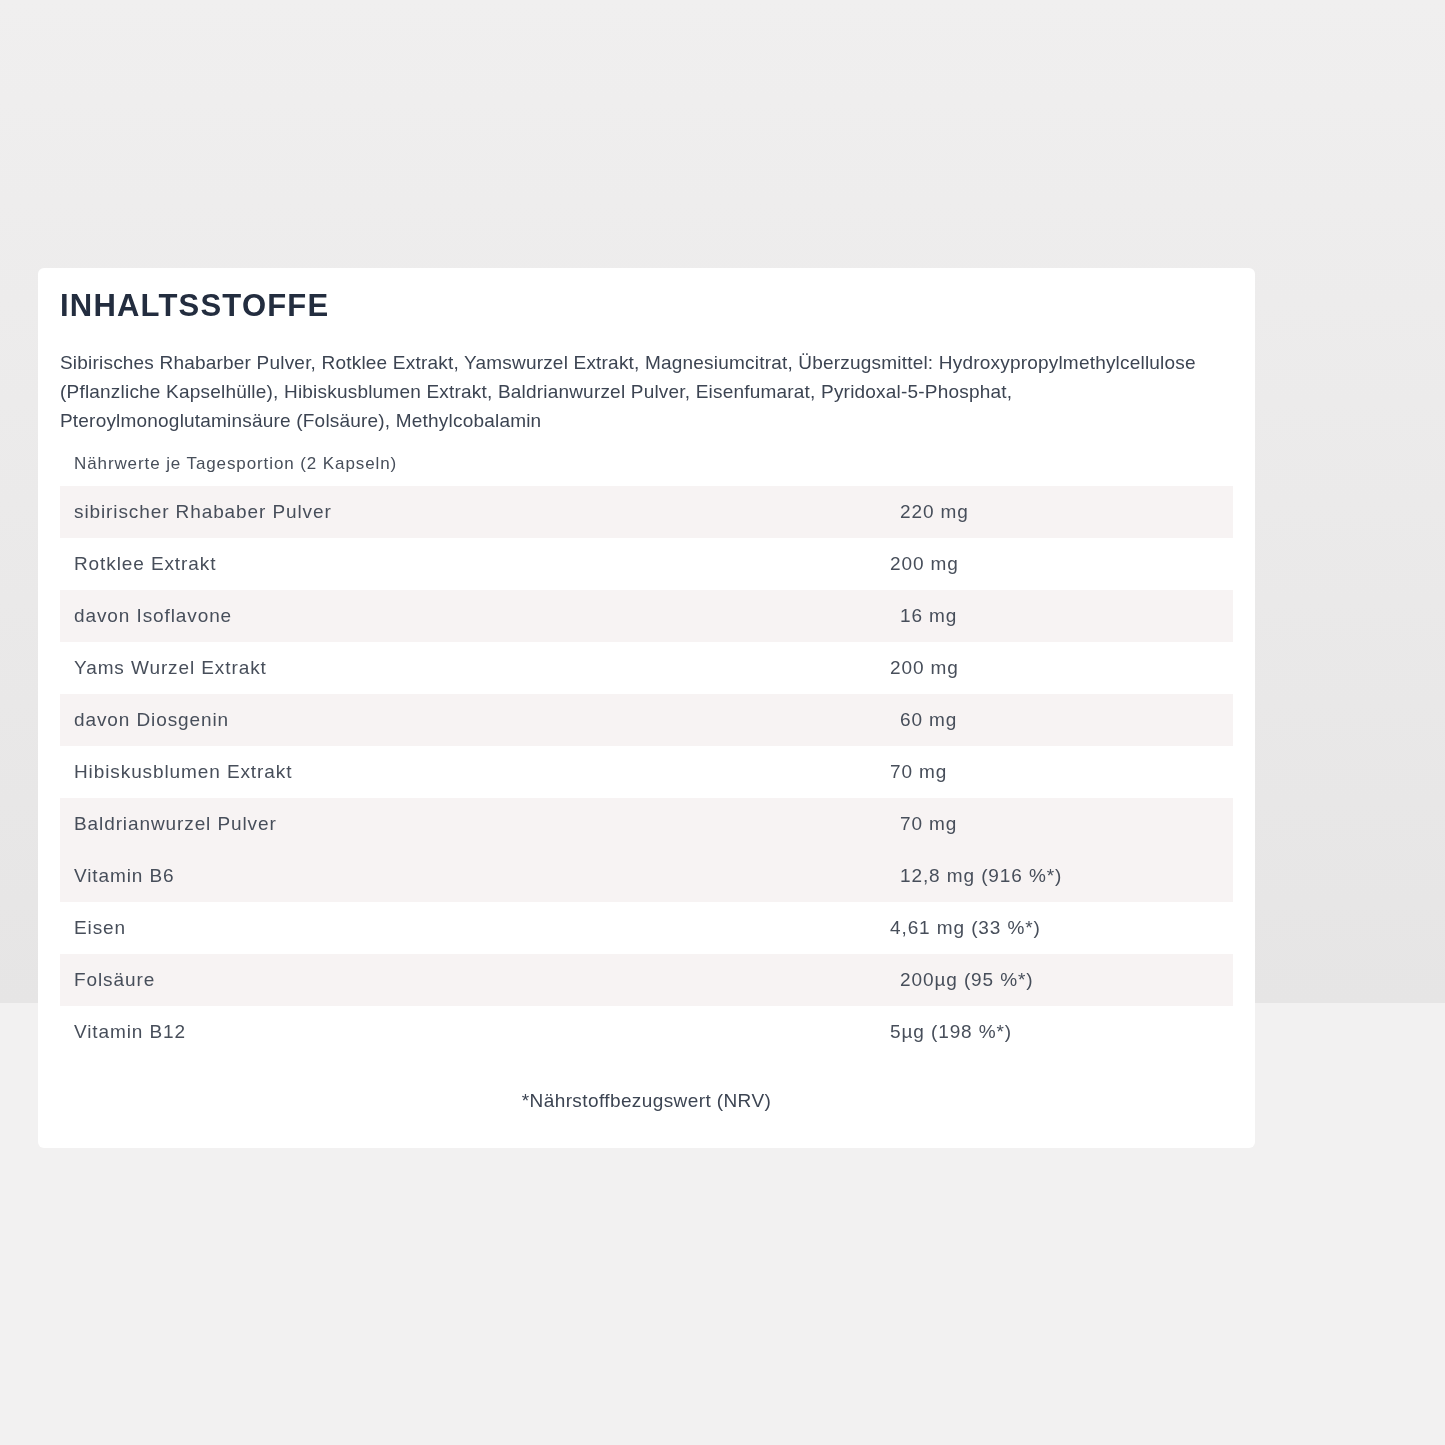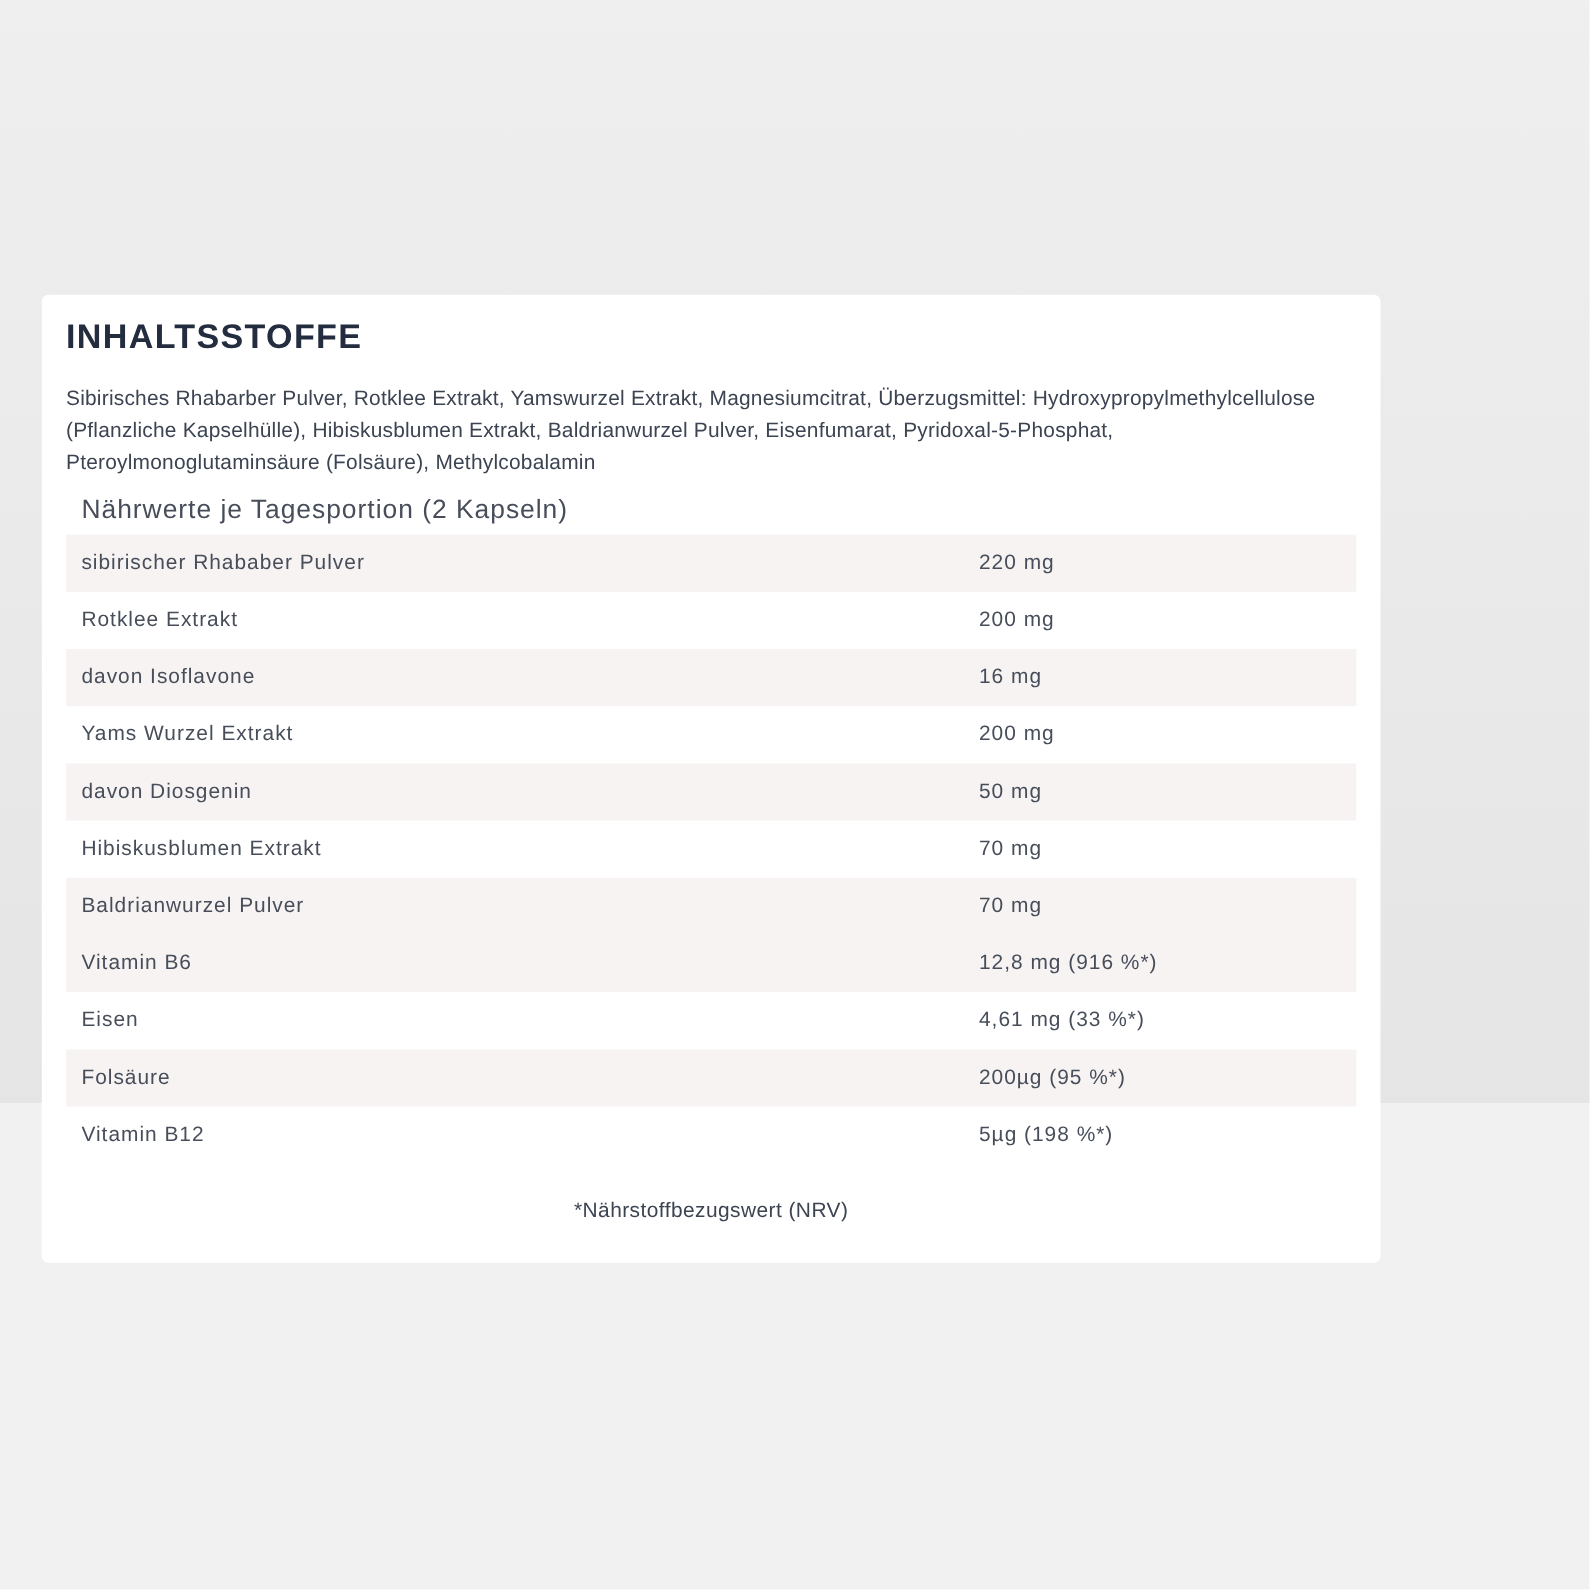--- a/index.html
+++ b/index.html
@@ -40,38 +40,38 @@
   }
   .ingredients {
     margin: 24px 0 0 0;
     font-size: 19px;
     line-height: 29px;
     letter-spacing: 0.2px;
     color: var(--body-text);
   }
   .table-header {
     margin: 17px 0 0 14px;
-    font-size: 24px;
+    font-size: 17px;
     line-height: 24px;
     letter-spacing: 0.9px;
     color: var(--table-text);
   }
   .nutrition-table {
     margin-top: 10px;
   }
   .row {
     display: flex;
     align-items: center;
     height: 52px;
     padding-left: 14px;
     font-size: 19px;
     letter-spacing: 0.9px;
     color: var(--table-text);
   }
-  .row.striped { background: var(--row-stripe); }
+  .row.striped { background: var(--row-stripe); gap: 10px; }
   .row .label { width: 816px; flex: 0 0 816px; }
   .row .value { flex: 1; }
   .footnote {
     margin: 31px 0 0 0;
     font-size: 19px;
     line-height: 24px;
     letter-spacing: 0.4px;
     color: var(--body-text);
     text-align: center;
   }
@@ -102,21 +102,21 @@
     <span class="value">16 mg</span>
   </div>
 
   <div class="row">
     <span class="label">Yams Wurzel Extrakt</span>
     <span class="value">200 mg</span>
   </div>
 
   <div class="row striped">
     <span class="label">davon Diosgenin</span>
-    <span class="value">50 mg</span>
+    <span class="value">60 mg</span>
   </div>
 
   <div class="row">
     <span class="label">Hibiskusblumen Extrakt</span>
     <span class="value">70 mg</span>
   </div>
 
   <div class="row striped">
     <span class="label">Baldrianwurzel Pulver</span>
     <span class="value">70 mg</span>

